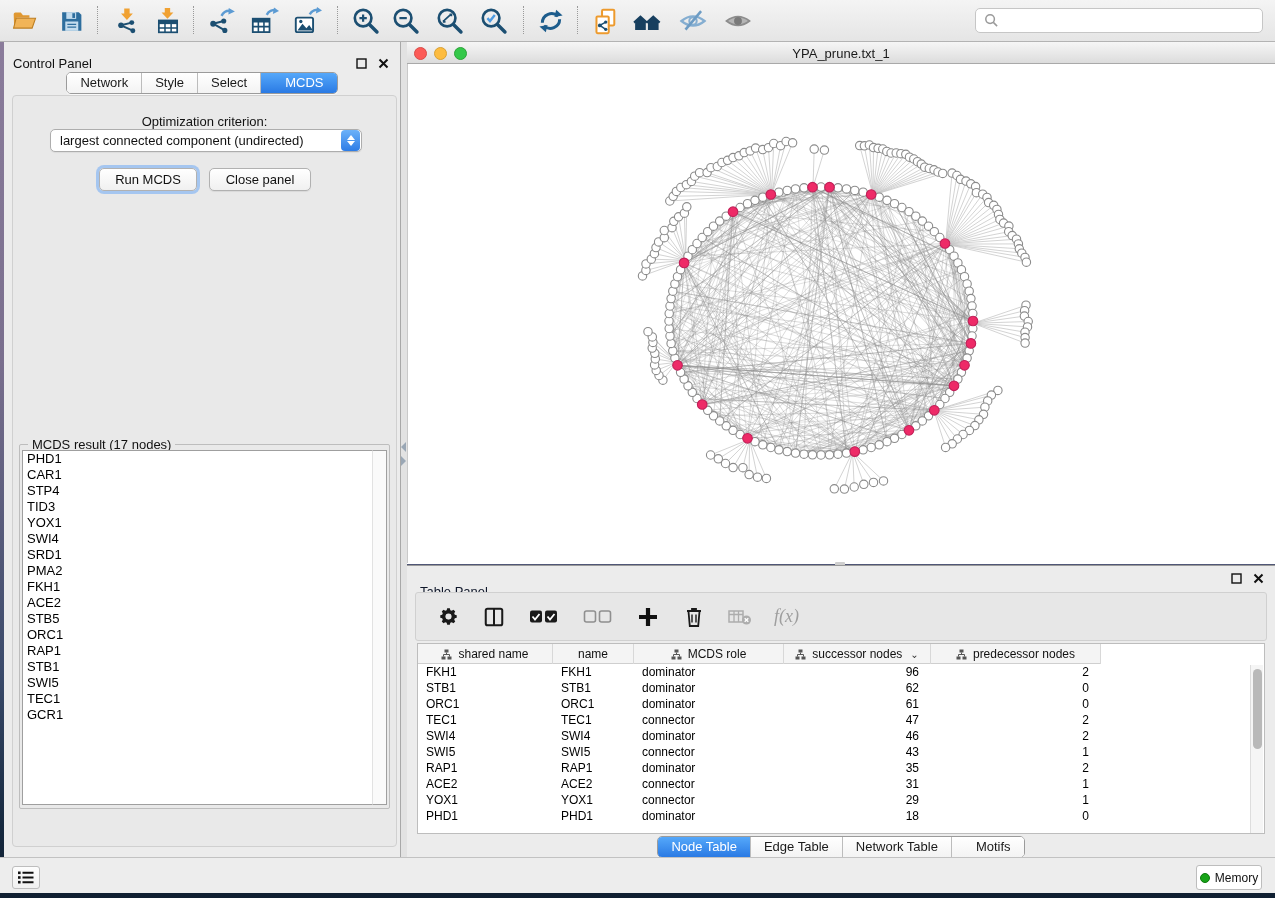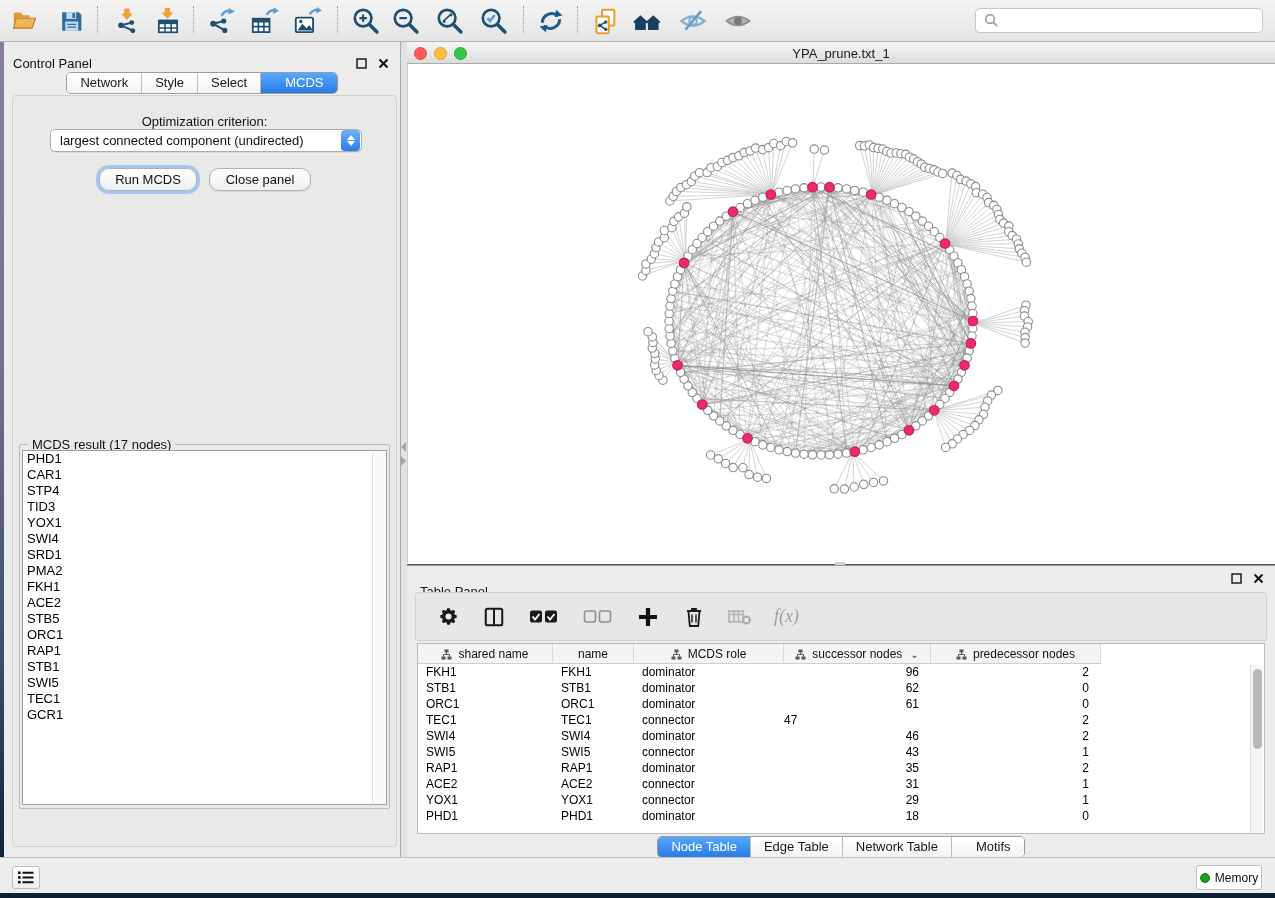--- a/index.html
+++ b/index.html
@@ -36,21 +36,21 @@
     border:1px solid #adadad; border-radius:5px; display:flex; align-items:center;
     box-shadow:0 1px 1px rgba(0,0,0,.06); }
   #opt-select .val { flex:1; font-size:13px; color:#111; padding-left:9px; white-space:nowrap; overflow:hidden; }
   #opt-stepper { width:19px; height:21px; margin-right:1px; border-radius:4px;
     background:linear-gradient(#6cb2f9,#2d7ce6); display:flex; flex-direction:column;
     align-items:center; justify-content:center; gap:1px; }
   #opt-stepper .chev { width:0; height:0; border-left:4px solid transparent; border-right:4px solid transparent; }
   #opt-stepper .up { border-bottom:5px solid #fff; }
   #opt-stepper .dn { border-top:5px solid #fff; }
   .mac-btn { position:absolute; height:23px; background:linear-gradient(#ffffff,#f0f0f0);
-    border:1px solid #b1b1b1; border-radius:10px; font-size:13px; color:#111;
+    border:1px solid #b1b1b1; border-radius:5px; font-size:13px; color:#111;
     display:flex; align-items:center; justify-content:center;
     box-shadow:0 1px 1px rgba(0,0,0,.07); font-family:inherit; }
   #run-btn { left:86px; top:72px; width:98px; box-shadow:0 0 0 3px rgba(110,170,245,.55); }
   #closepanel-btn { left:196px; top:72px; width:102px; }
   #mcds-group { position:absolute; left:6px; top:348px; width:371px; height:365px;
     border:1px solid #bdbdbd; border-radius:2px; }
   #mcds-group-title { position:absolute; left:8px; top:-8px; background:#e9e9e9; padding:0 4px; font-size:13px; color:#111; }
   #mcds-list { position:absolute; left:2px; top:5px; width:352px; height:355px; background:#fff;
     border:1px solid #9f9f9f; border-right:none; overflow:hidden; }
   #mcds-scroll { position:absolute; right:2px; top:5px; width:15px; height:355px; background:#fafafa;
@@ -1243,21 +1243,21 @@
             <div class="td" style="width: 135px; text-align: left; padding: 0px 0px 0px 8px;">ORC1</div>
             <div class="td" style="width: 81px; text-align: left; padding: 0px 0px 0px 8px;">ORC1</div>
             <div class="td" style="width: 150px; text-align: left; padding: 0px 0px 0px 8px;">dominator</div>
             <div class="td" style="width: 147px; text-align: right; padding: 0px 12px 0px 0px;">61</div>
             <div class="td" style="width: 170px; text-align: right; padding: 0px 12px 0px 0px;">0</div>
           </div>
           <div class="tr">
             <div class="td" style="width: 135px; text-align: left; padding: 0px 0px 0px 8px;">TEC1</div>
             <div class="td" style="width: 81px; text-align: left; padding: 0px 0px 0px 8px;">TEC1</div>
             <div class="td" style="width: 150px; text-align: left; padding: 0px 0px 0px 8px;">connector</div>
-            <div class="td" style="width: 147px; text-align: left; padding: 0px 12px 0px 0px;">47</div>
+            <div class="td" style="width: 147px; text-align: right; padding: 0px 12px 0px 0px;">47</div>
             <div class="td" style="width: 170px; text-align: right; padding: 0px 12px 0px 0px;">2</div>
           </div>
           <div class="tr">
             <div class="td" style="width: 135px; text-align: left; padding: 0px 0px 0px 8px;">SWI4</div>
             <div class="td" style="width: 81px; text-align: left; padding: 0px 0px 0px 8px;">SWI4</div>
             <div class="td" style="width: 150px; text-align: left; padding: 0px 0px 0px 8px;">dominator</div>
             <div class="td" style="width: 147px; text-align: right; padding: 0px 12px 0px 0px;">46</div>
             <div class="td" style="width: 170px; text-align: right; padding: 0px 12px 0px 0px;">2</div>
           </div>
           <div class="tr">

